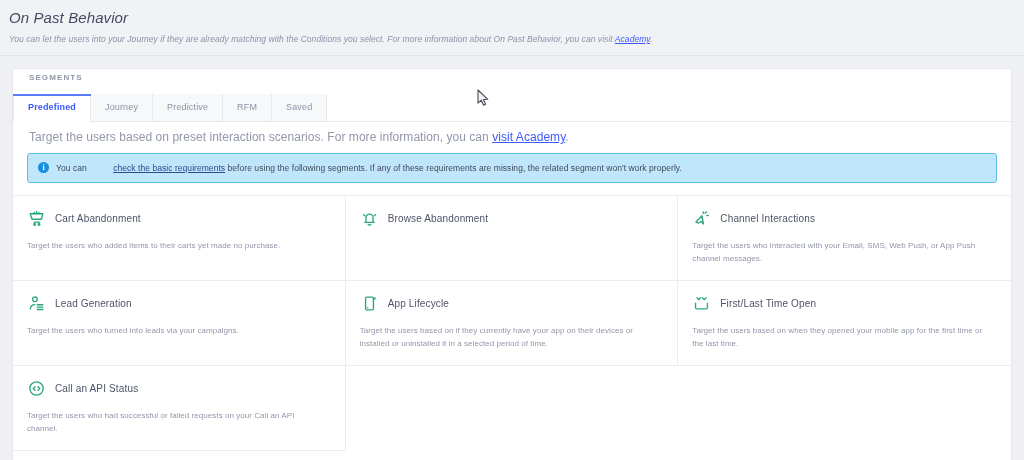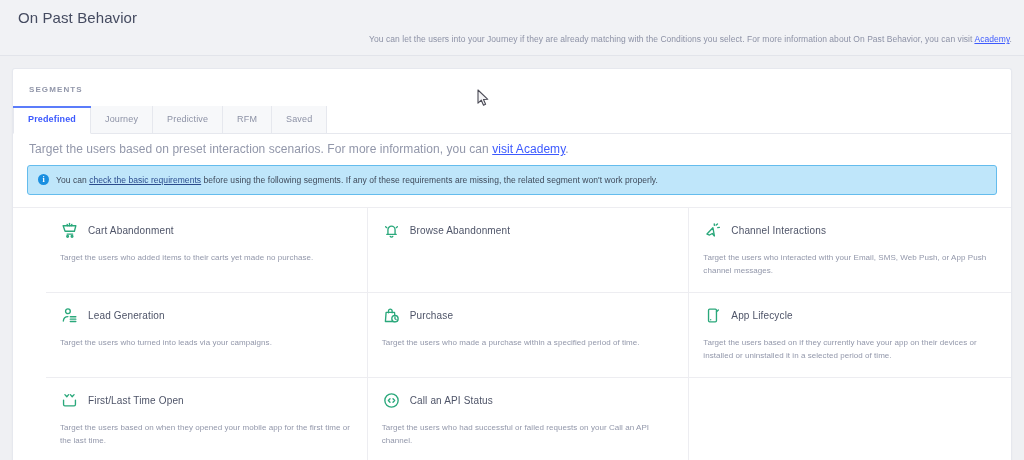--- a/index.html
+++ b/index.html
@@ -9,37 +9,37 @@
     width: 1024px;
     height: 460px;
     overflow: hidden;
     background: #eff0f3;
     font-family: "Liberation Sans", sans-serif;
     -webkit-font-smoothing: antialiased;
   }
 
   
   .page-header {
-    padding: 8px 12px 10px 18px;
+    padding: 8px 12px 10px 9px;
     background: #f1f2f5;
+    font-style: italic;
   }
   .page-title {
     font-size: 15px;
     font-weight: 400;
     color: #454b60;
     letter-spacing: .1px;
     line-height: 20px;
     margin-bottom: 5px;
   }
   .page-subtitle {
     font-size: 8.5px;
     color: #8d92a6;
     line-height: 12px;
     letter-spacing: .05px;
-    text-align: right;
   }
   .page-subtitle a {
     color: #3d5afe;
     text-decoration: underline;
   }
 
   .header-rule {
     height: 1px;
     background: #e2e4ea;
     width: 100%;
@@ -53,21 +53,21 @@
     background: #ffffff;
     border: 1px solid #e6e8ee;
     border-bottom: none;
     border-radius: 3px 3px 0 0;
     width: 1000px;
     min-height: 400px;
     box-shadow: 0 1px 2px rgba(40,50,80,.04);
   }
 
   .panel-head {
-    padding: 16px 16px 12px 16px;
+    padding: 4px 16px 12px 16px;
   }
   .panel-head-label {
     font-size: 8px;
     letter-spacing: 1.1px;
     color: #9297aa;
     font-weight: 600;
   }
 
   
   .tabs {
@@ -148,29 +148,29 @@
   }
   .info-text {
     font-size: 8.5px;
     color: #3f4a5a;
     line-height: 12px;
     letter-spacing: .05px;
   }
   .info-text a {
     color: #2a4b8d;
     text-decoration: underline;
+    margin-left: 24px;
   }
 
   
   .seg-grid {
     display: grid;
     grid-template-columns: 1fr 1fr 1fr;
     margin-top: 12px;
     border-top: 1px solid #ededf1;
-    padding-left: 33px;
   }
   .seg-card {
     padding: 13px 16px 15px 14px;
     border-right: 1px solid #ededf1;
     border-bottom: 1px solid #ededf1;
     min-height: 72px;
     cursor: pointer;
     background: #fff;
   }
   .seg-card:nth-child(3n) { border-right: none; }
@@ -315,34 +315,20 @@
               <path d="M13 13.6h7"></path>
                 <path d="M13 16.6h7"></path>
                 <path d="M13 19.6h7"></path>
             </svg>
           </span>
           <span class="seg-title">Lead Generation</span>
         </div>
         <div class="seg-desc">Target the users who turned into leads via your campaigns.</div>
       </div>
 
-      <div class="seg-card">
-        <div class="seg-head">
-          <span class="seg-icon">
-            <svg viewBox="0 0 24 24" fill="none" stroke="#2aa87b" stroke-width="1.7" stroke-linecap="round" stroke-linejoin="round">
-              <path d="M5.2 8h10.6l.9 11.6H4.3z"></path>
-              <path d="M8.2 8.6V6.3a2.3 2.3 0 0 1 4.6 0v2.3"></path>
-              <circle cx="16.4" cy="16" r="4" fill="#ffffff"></circle>
-              <path d="M16.4 13.9V16l1.4 1"></path>
-            </svg>
-          </span>
-          <span class="seg-title">Purchase</span>
-        </div>
-        <div class="seg-desc">Target the users who made a purchase within a specified period of time.</div>
-      </div>
 
 
       <div class="seg-card">
         <div class="seg-head">
           <span class="seg-icon">
             <svg viewBox="0 0 24 24" fill="none" stroke="#2aa87b" stroke-width="1.7" stroke-linecap="round" stroke-linejoin="round">
               <path d="M15.6 4H8.4A1.4 1.4 0 0 0 7 5.4v13.2A1.4 1.4 0 0 0 8.4 20h7.2a1.4 1.4 0 0 0 1.4-1.4V5.4A1.4 1.4 0 0 0 15.6 4z"></path>
               <path d="M9.7 17.4h.02"></path>
               <path d="M17 7.4l2.4-2.4"></path>
             </svg>

